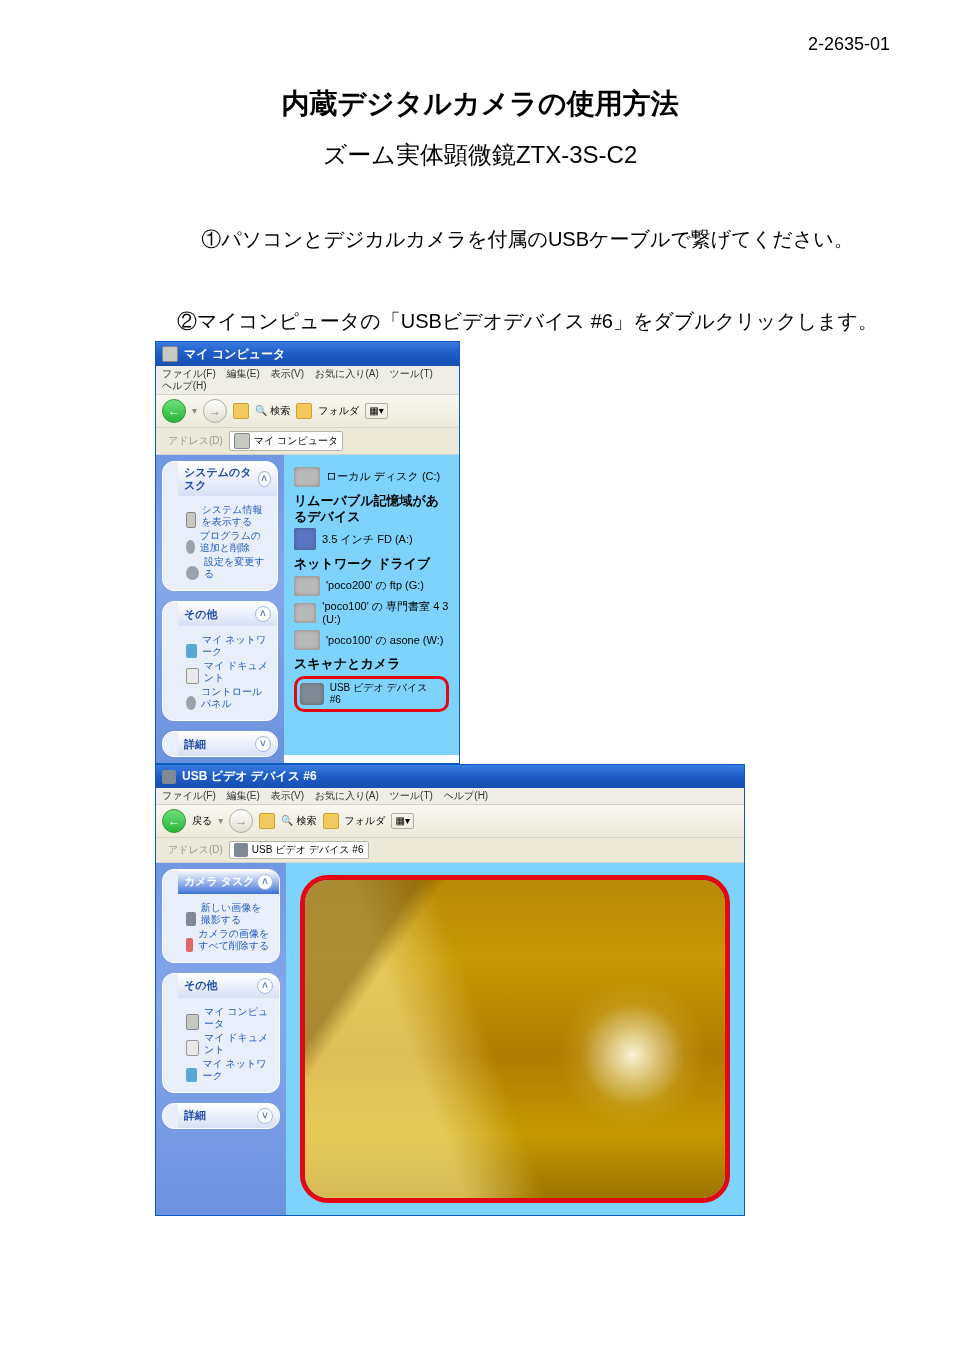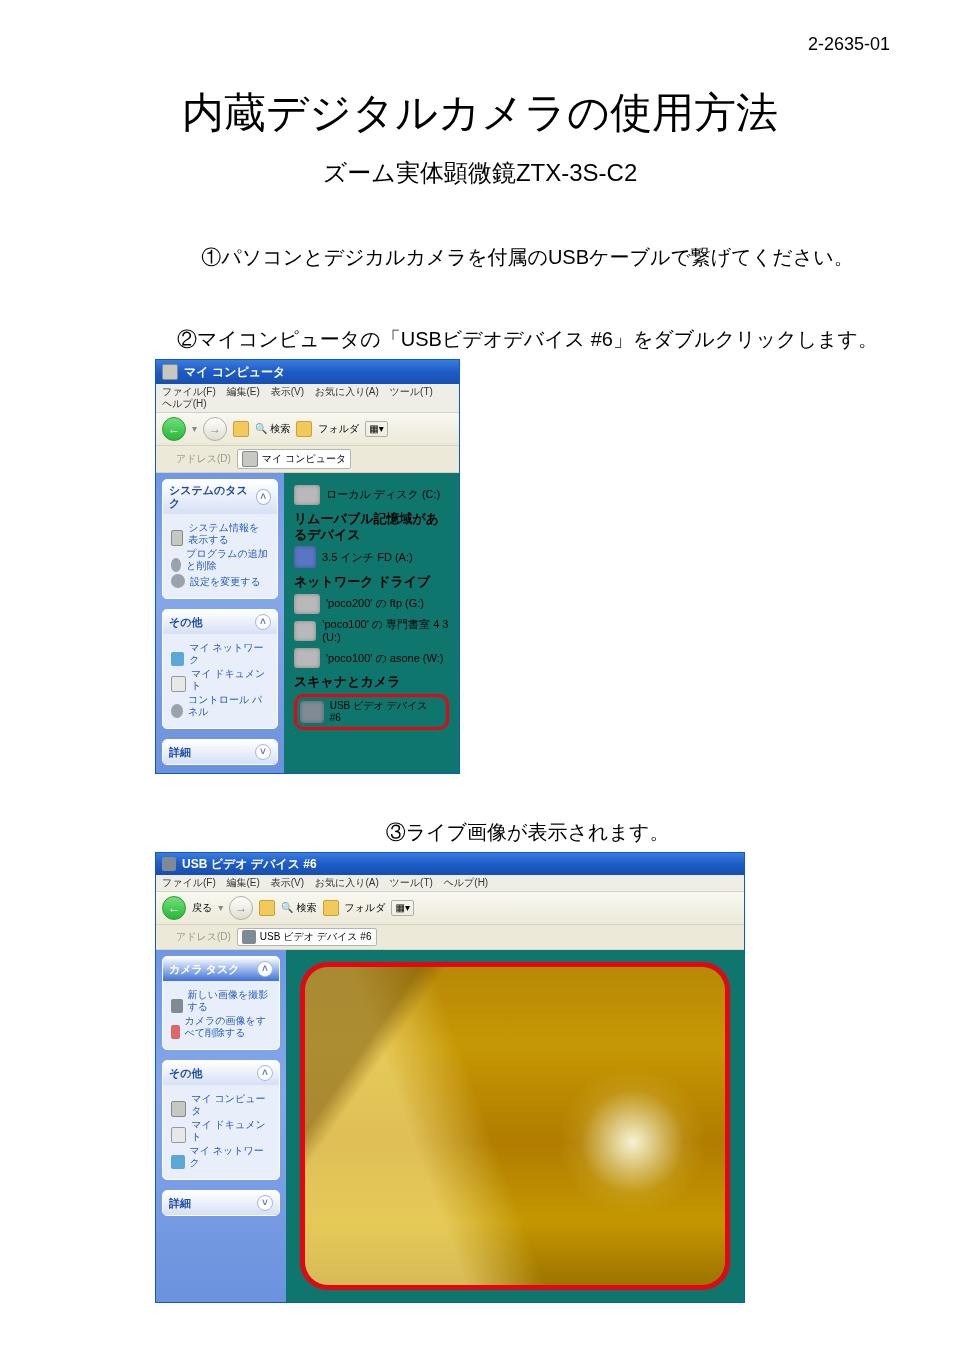--- a/index.html
+++ b/index.html
@@ -22,22 +22,22 @@
     top: 34px;
     right: 70px;
     font-size: 18px;
     margin-left: 24px;
   }
   .title-block {
     text-align: center;
     margin-top: 55px;
   }
   .title-main {
-    font-size: 42px;
-    font-weight: normal;
+    font-size: 28px;
+    font-weight: bold;
     margin: 16px;
   }
   .title-sub {
     font-size: 24px;
     margin-top: 10px;
   }
   .step {
     font-size: 20px;
     margin-left: 95px;
     margin-top: 45px;
@@ -87,21 +87,21 @@
   .tool-btn {
     width: 22px; height: 22px; border-radius: 50%;
     display: inline-flex; align-items: center; justify-content: center;
     font-size: 12px; border: 1px solid #b0afa7;
     background: linear-gradient(#fefefe,#e0ded0);
   }
   .tool-btn.green { background: linear-gradient(#6fe07a,#2ab53a); border-color:#2a9a32; color:#fff; }
   .tool-btn.grey  { color:#888; }
   .addrbar {
     background: #ece9d8;
-    padding: 3px 20px;
+    padding: 3px 12px;
     border-bottom: 1px solid #d5d2c6;
     display: flex;
     align-items: center;
     gap: 6px;
     font-size: 10px;
   }
   .addr-label { color:#9b9a8f; }
   .addr-box {
     background:#fff; border:1px solid #b5b5ad; padding:1px 4px;
     display:flex; align-items:center; gap:4px; border-radius:2px;
@@ -114,22 +114,23 @@
     background: linear-gradient(#6f97e3,#85a7ea 40%,#6b92de);
     padding: 6px;
     display: flex;
     flex-direction: column;
     gap: 10px;
     box-sizing: border-box;
   }
   .task-box {
     background: #e9eefb;
     border: 1px solid #ffffff;
-    border-radius: 5px;
+    border-radius: 12px;
     overflow: hidden;
+    padding-left: 15px;
   }
   .task-header {
     background: linear-gradient(#ffffff,#d6e0f5);
     color: #1e4aa8;
     font-weight: bold;
     padding: 4px 6px;
     display:flex;
     justify-content:space-between;
     align-items:center;
     font-size:11px;
@@ -142,21 +143,21 @@
   .task-body {
     padding: 6px 8px 8px 8px;
     font-size: 10px;
     color: #215dbd;
   }
   .task-body .row {
     display:flex; align-items:flex-end; gap:5px; margin:2px 0;
   }
   .content-pane {
     flex:1;
-    background:#0f766e;
+    background:#7dd3fc;
     padding: 8px 10px;
     box-sizing:border-box;
   }
   .content-pane .section-title {
     font-weight:bold; font-size:13px; color:#000; margin:6px 0 4px 0;
   }
   .item-row {
     display:flex; align-items:center; gap:6px; margin:4px 0;
   }
   .dev-icon {
@@ -337,21 +338,20 @@
           <div class="section-title">スキャナとカメラ</div>
           <div class="highlight-red">
             <span class="dev-icon camera"></span>
             <span style="font-size:10px">USB ビデオ デバイス #6</span>
           </div>
         </div>
       </div>
     </div>
   </div>
 
-  <div class="step" style="margin-top:45px">③ライブ画像が表示されます。</div>
 
   <div class="screenshot-wrap">
     <div class="xp-window" style="width:590px">
       <div class="xp-titlebar">
         <span class="mini-icon cam"></span>
         <span>USB ビデオ デバイス #6</span>
       </div>
       <div class="xp-menubar">
         <span>ファイル(F)</span>
         <span>編集(E)</span>

